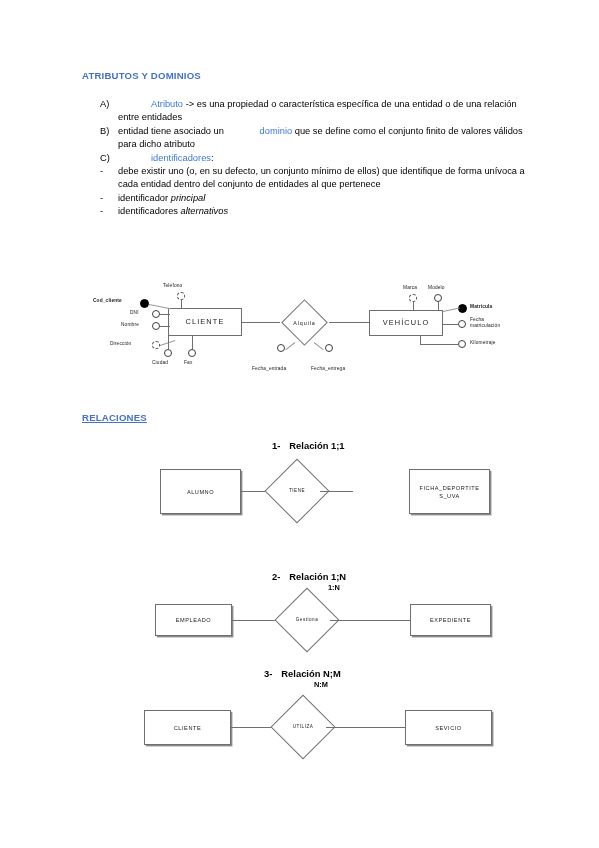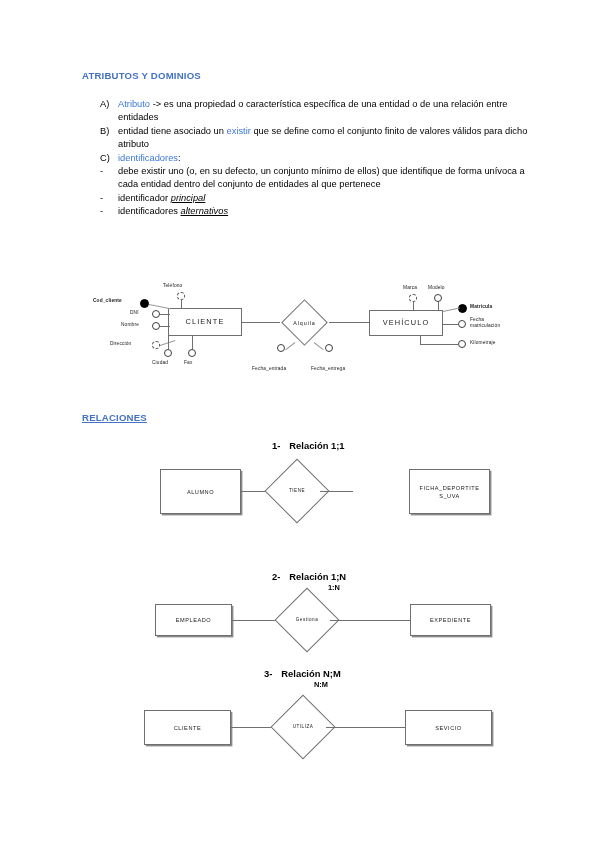--- a/index.html
+++ b/index.html
@@ -35,22 +35,22 @@
     line-height: 13.4px;
     margin-bottom: 0px;
   }
   .li .mk {
     width: 22px;
     flex: 0 0 22px;
     text-align: left;
     padding-left: 4px;
   }
   .li .bd { flex: 1 1 auto; }
-  .blue { color: #3c78d8; }
-  .ital-u { font-style: italic; text-decoration: underline; }
+  .blue { color: #3c78d8; margin-left: 33px; }
+  .ital-u { font-style: italic; }
 
   
   .dgm { position: absolute; }
 
   .ent {
     position: absolute;
     border: 1px solid #6f6f6f;
     background: #ffffff;
     display: flex;
     align-items: center;
@@ -131,21 +131,21 @@
 
   <div class="list">
 
     <div class="li">
       <span class="mk">A)</span>
       <span class="bd"><span class="blue">Atributo</span><span> -&gt; es una propiedad o característica específica de una entidad o de una relación entre entidades</span></span>
     </div>
 
     <div class="li">
       <span class="mk">B)</span>
-      <span class="bd"><span>entidad tiene asociado un </span><span class="blue">existir</span><span> que se define como el conjunto finito de valores válidos para dicho atributo</span></span>
+      <span class="bd"><span>entidad tiene asociado un </span><span class="blue">dominio</span><span> que se define como el conjunto finito de valores válidos para dicho atributo</span></span>
     </div>
 
     <div class="li">
       <span class="mk">C)</span>
       <span class="bd"><span class="blue">identificadores</span><span>:</span></span>
     </div>
 
     <div class="li">
       <span class="mk">-</span>
       <span class="bd">debe existir uno (o, en su defecto, un conjunto mínimo de ellos) que identifique de forma unívoca a cada entidad dentro del conjunto de entidades al que pertenece</span>

